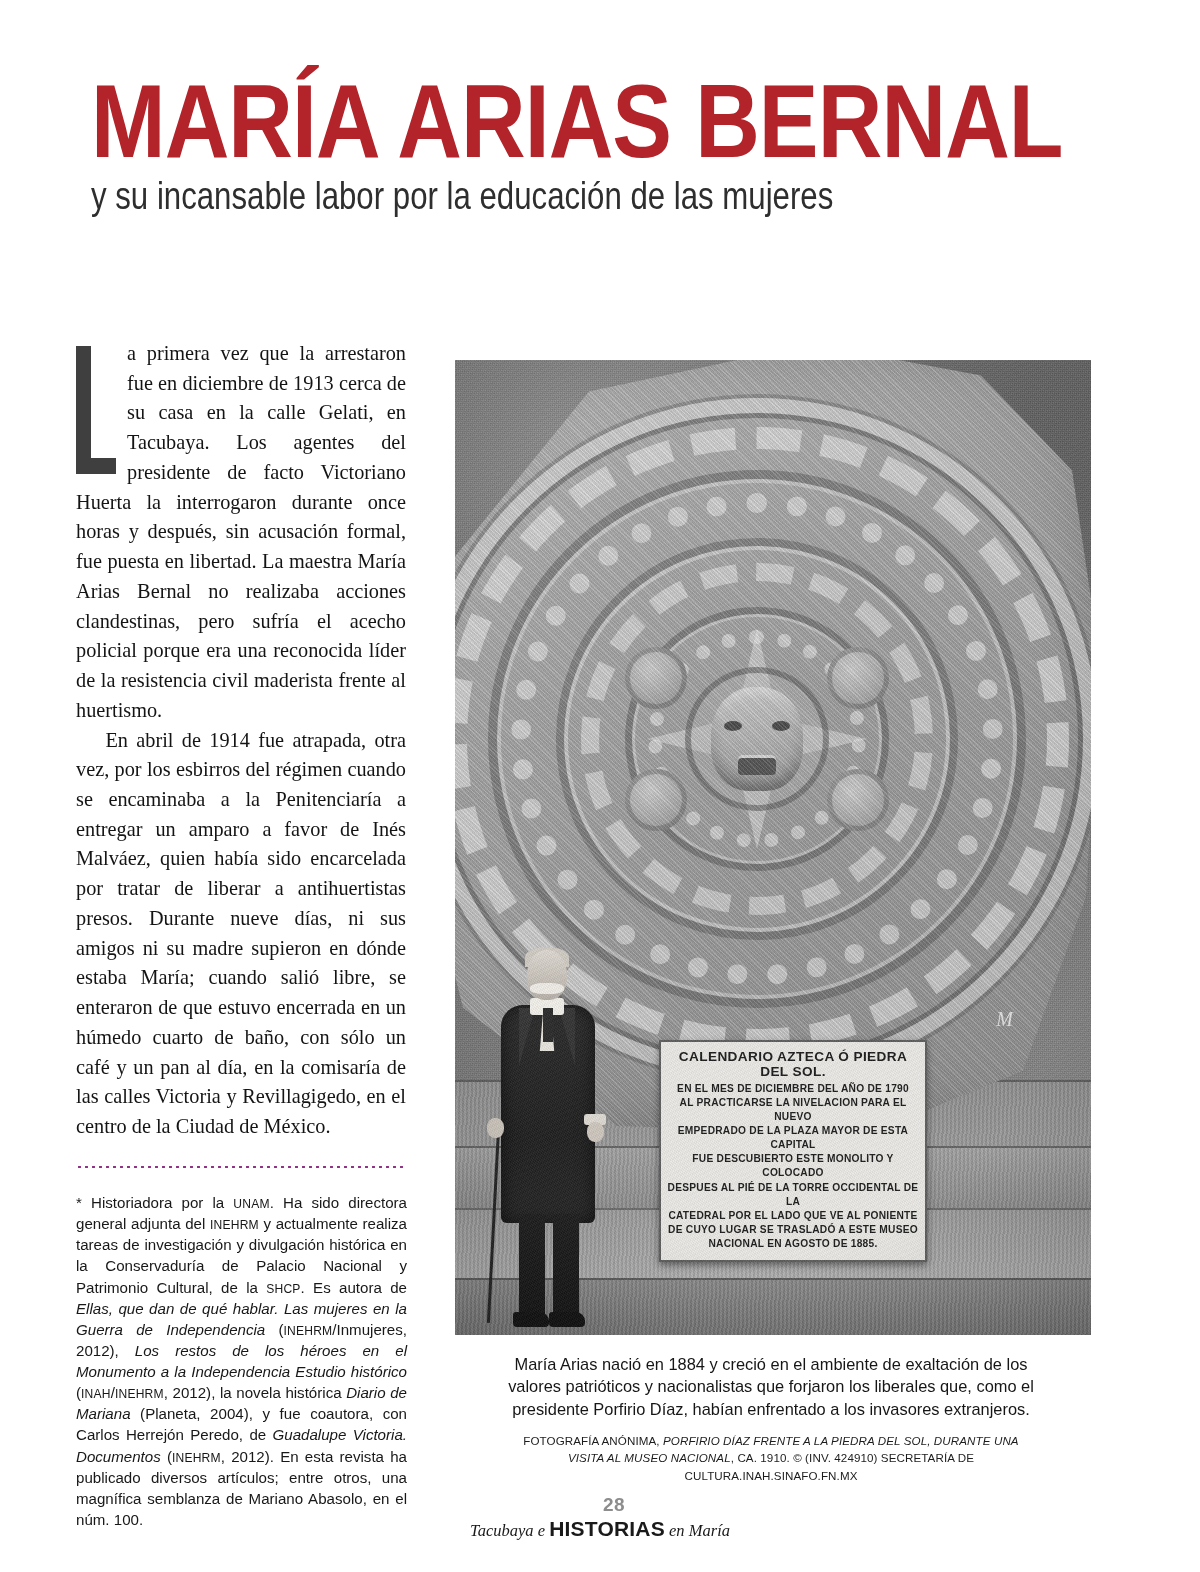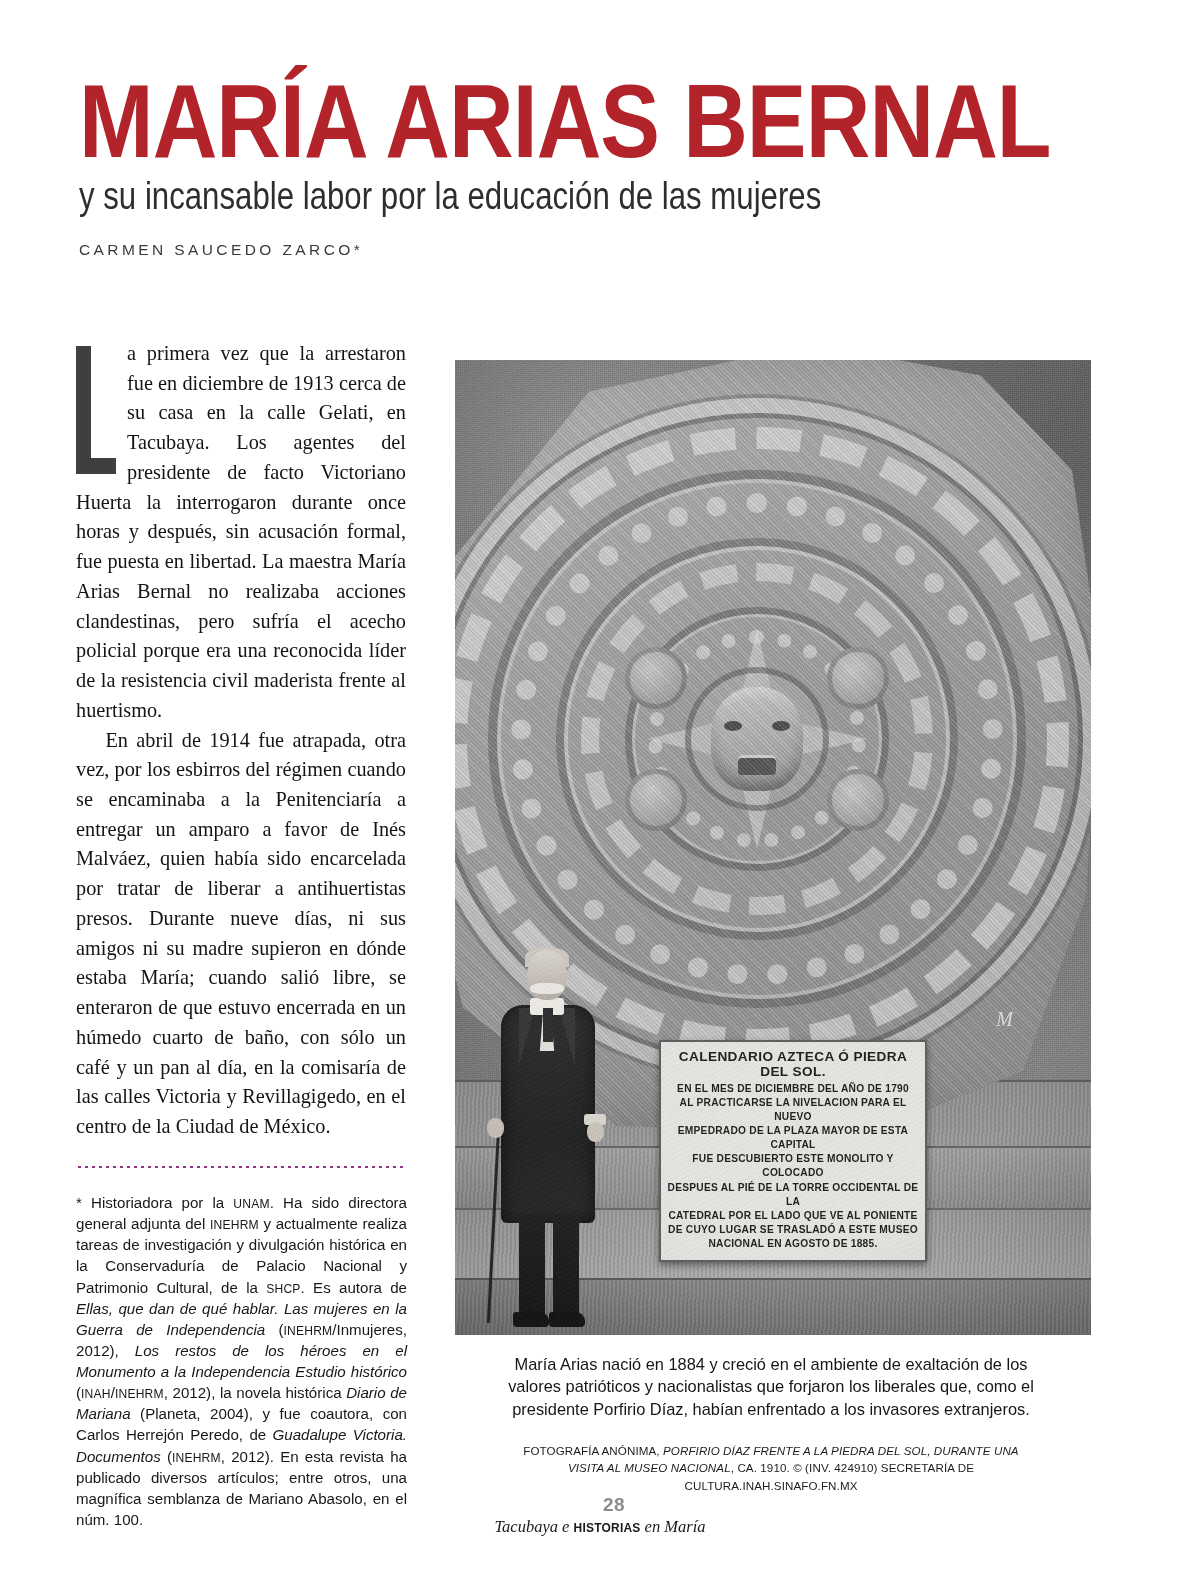--- a/index.html
+++ b/index.html
@@ -11,21 +11,21 @@
     width: 1200px;
     height: 1572px;
     position: relative;
     font-family: "Liberation Sans", sans-serif;
     overflow: hidden;
   }
 
   
   #header {
     position: absolute;
-    left: 79px;
+    left: 91px;
     top: 74px;
     width: 1050px;
   }
   #main-title {
     font-family: "Liberation Sans Narrow", "Liberation Sans", sans-serif;
     font-weight: 700;
     font-size: 104px;
     line-height: 0.92;
     letter-spacing: -1px;
     color: #b3232a;
@@ -407,21 +407,21 @@
     width: 560px;
     margin: 18px auto 0 auto;
     text-align: center;
     font-family: "Liberation Sans", sans-serif;
     font-size: 16.4px;
     line-height: 1.36;
     color: #161616;
   }
   #photo-credit {
     width: 520px;
-    margin: 22px auto 0 auto;
+    margin: 12px auto 0 auto;
     text-align: center;
     font-family: "Liberation Sans", sans-serif;
     font-size: 11.6px;
     line-height: 1.50;
     color: #1c1c1c;
     letter-spacing: .1px;
   }
   #photo-credit .ital { font-style: italic; }
 
   
@@ -440,29 +440,28 @@
     letter-spacing: .5px;
     padding-left: 28px;
   }
   #footer-brand {
     margin-top: 1px;
     font-family: "Liberation Serif", serif;
     font-size: 16.5px;
     color: #1a1a1a;
   }
   #footer-brand .it { font-style: italic; }
-  #footer-brand .bd { font-family: "Liberation Sans", sans-serif; font-weight: 700; font-size: 12px; letter-spacing: .2px; }
+  #footer-brand .bd { font-family: "Liberation Sans", sans-serif; font-weight: 700; font-size: 21px; letter-spacing: .2px; }
 </style>
 </head>
 <body>
 
 <div id="header">
   <h1 id="main-title">MARÍA ARIAS BERNAL</h1>
   <h2 id="subtitle">y su incansable labor por la educación de las mujeres</h2>
-  <div id="byline">CARMEN SAUCEDO ZARCO*</div>
 </div>
 
 <div id="left-col">
   <p class="body-par"><span id="dropcap" aria-label="L"></span><span>a primera vez que la arrestaron fue en diciembre de 1913 cerca de su casa en la calle Gelati, en Tacubaya. Los agentes del presidente de facto Victoriano Huerta la interrogaron durante once horas y después, sin acusación formal, fue puesta en libertad. La maestra María Arias Bernal no realizaba acciones clandestinas, pero sufría el acecho policial porque era una reconocida líder de la resistencia civil maderista frente al huertismo.</span></p>
   <p class="body-par">En abril de 1914 fue atrapada, otra vez, por los esbirros del régimen cuando se encaminaba a la Penitenciaría a entregar un amparo a favor de Inés Malváez, quien había sido encarcelada por tratar de liberar a antihuertistas presos. Durante nueve días, ni sus amigos ni su madre supieron en dónde estaba María; cuando salió libre, se enteraron de que estuvo encerrada en un húmedo cuarto de baño, con sólo un café y un pan al día, en la comisaría de las calles Victoria y Revillagigedo, en el centro de la Ciudad de México.</p>
 </div>
 
 <div id="dotted-rule"></div>
 
 <div id="footnote"><span>* Historiadora por la </span><span class="sc">UNAM</span><span>. Ha sido directora general adjunta del </span><span class="sc">INEHRM</span><span> y actualmente realiza tareas de investigación y divulgación histórica en la Conservaduría de Palacio Nacional y Patrimonio Cultural, de la </span><span class="sc">SHCP</span><span>. Es autora de </span><span class="ital">Ellas, que dan de qué hablar. Las mujeres en la Guerra de Independencia</span><span> (</span><span class="sc">INEHRM</span><span>/Inmujeres, 2012), </span><span class="ital">Los restos de los héroes en el Monumento a la Independencia Estudio histórico</span><span> (</span><span class="sc">INAH</span><span>/</span><span class="sc">INEHRM</span><span>, 2012), la novela histórica </span><span class="ital">Diario de Mariana</span><span> (Planeta, 2004), y fue coautora, con Carlos Herrejón Peredo, de </span><span class="ital">Guadalupe Victoria. Documentos</span><span> (</span><span class="sc">INEHRM</span><span>, 2012). En esta revista ha publicado diversos artículos; entre otros, una magnífica semblanza de Mariano Abasolo, en el núm. 100.</span></div>

